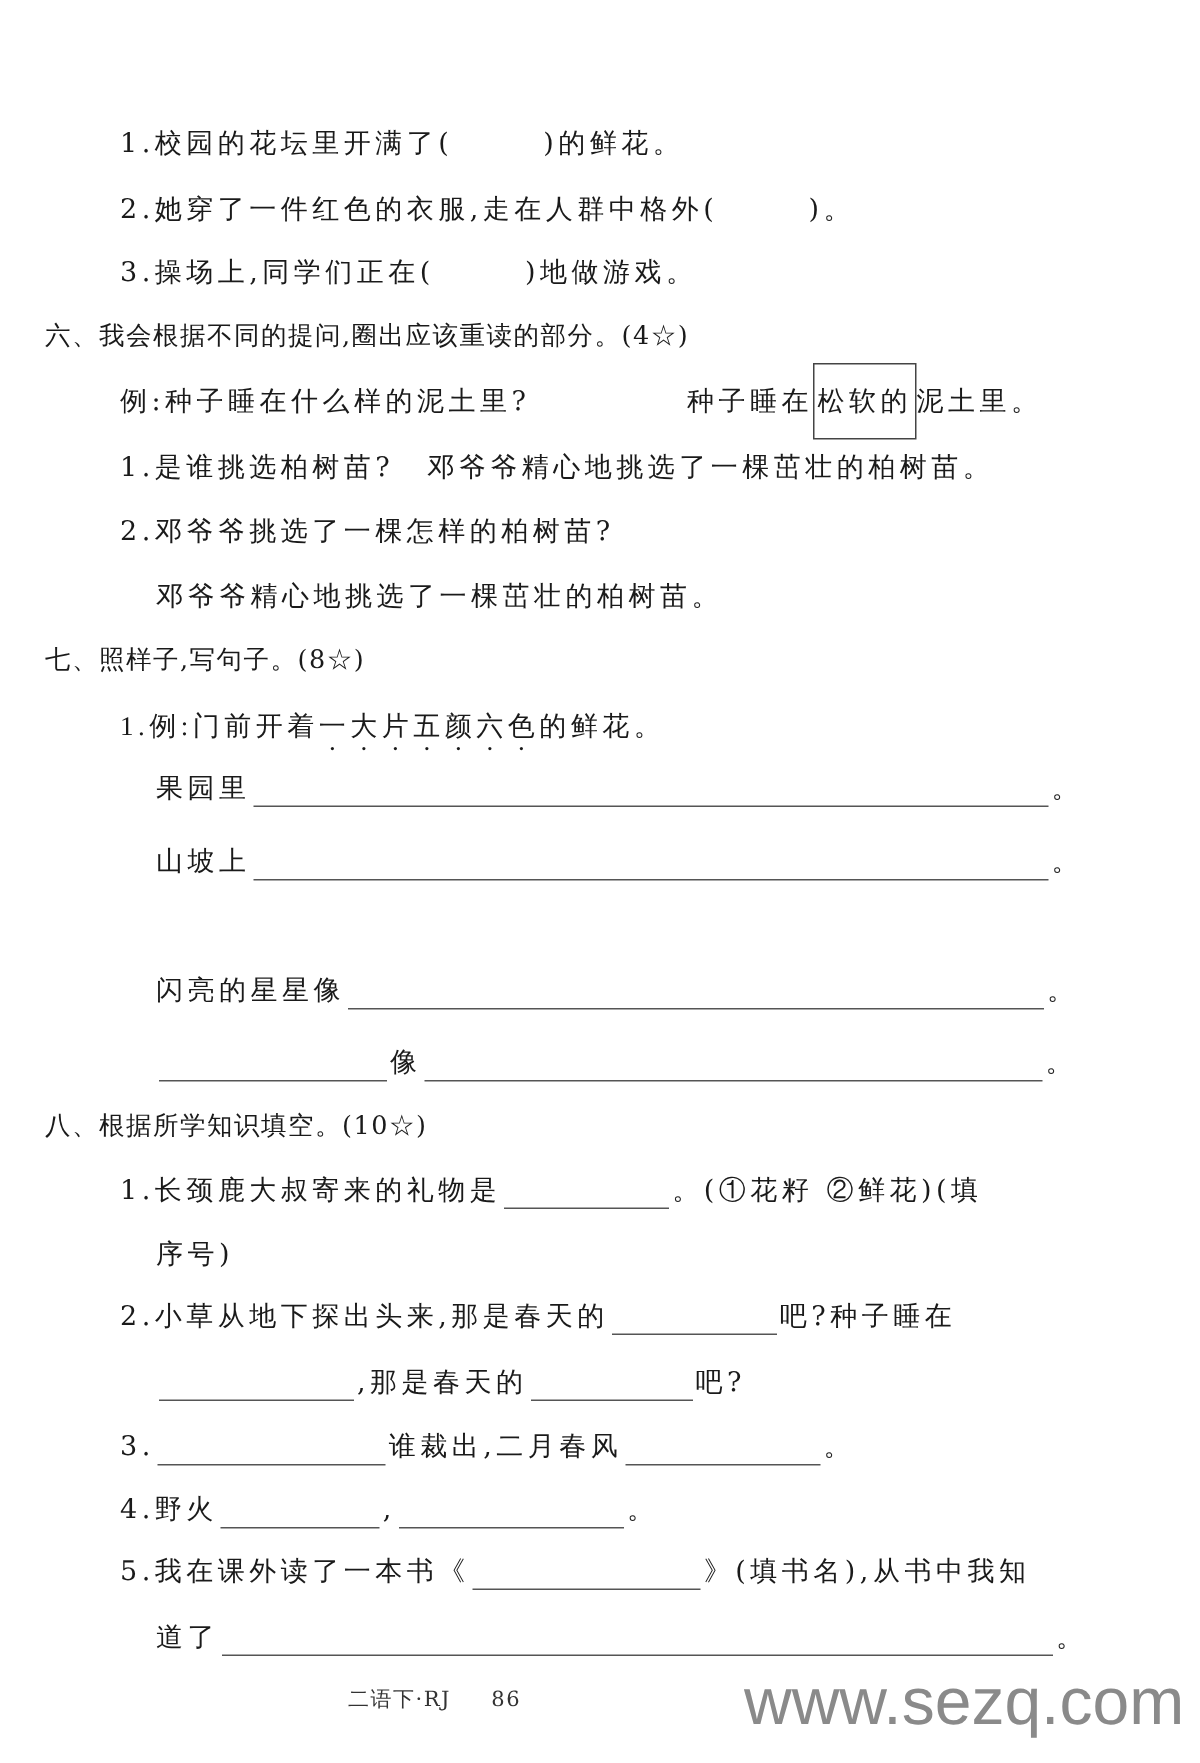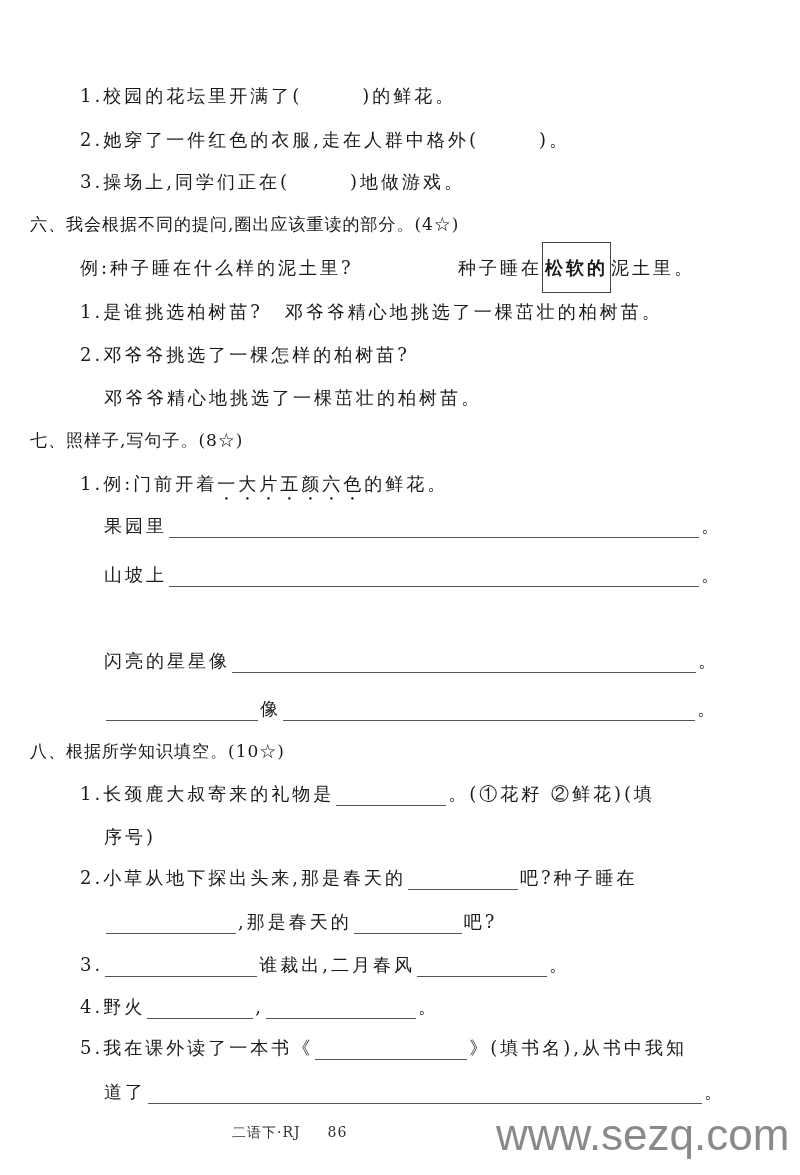--- a/index.html
+++ b/index.html
@@ -5,21 +5,21 @@
   html, body { margin: 0; padding: 0; }
   body {
     width: 800px; height: 1175px; background: #ffffff; position: relative; overflow: hidden;
     font-family: "DejaVu Serif", "Liberation Serif", serif; color: #1a1a1a;
   }
   .page { position: absolute; left: 0; top: 0; width: 800px; height: 1175px; }
   .line { position: absolute; font-size: 18px; letter-spacing: 3px; white-space: nowrap; line-height: 24px; }
   .h { position: absolute; font-size: 17px; letter-spacing: 1px; white-space: nowrap; line-height: 24px; }
   .blank { display: inline-block; border-bottom: 1px solid #555; height: 20px; vertical-align: bottom; margin: 0 2px; }
   .paren-gap { display: inline-block; }
-  .boxed { border: 1px solid #444; padding: 14px 2px; font-weight: bold; }
+  .boxed { border: 1px solid #444; padding: 14px 2px; }
   .dots { text-emphasis: filled dot; -webkit-text-emphasis: filled dot; text-emphasis-position: under right; -webkit-text-emphasis-position: under; }
   .footer { position: absolute; left: 232px; top: 1124px; font-size: 14px; color: #333; letter-spacing: 1px; white-space: nowrap; }
   .watermark { position: absolute; left: 496px; top: 1110px; font-family: "Liberation Sans", sans-serif; font-size: 44px; color: #8a8a8a; white-space: nowrap; }
 </style>
 </head>
 <body>
 
 <div class="page">
 
   <div class="line" style="left:80px; top:84px;">
@@ -37,21 +37,21 @@
   <div class="line" style="left:458px; top:256px;">
     <span>种子睡在</span><span class="boxed">松软的</span><span>泥土里。</span>
   </div>
   <div class="line" style="left:80px; top:300px;text-align:right;">
     <span>1.是谁挑选柏树苗?</span><span style="display:inline-block; width:22px;"></span><span>邓爷爷精心地挑选了一棵茁壮的柏树苗。</span>
   </div>
   <div class="line" style="left:80px; top:343px;">2.邓爷爷挑选了一棵怎样的柏树苗?</div>
   <div class="line" style="left:104px; top:386px;">邓爷爷精心地挑选了一棵茁壮的柏树苗。</div>
 
   <div class="h" style="left:30px; top:428px;">七、照样子,写句子。(8☆)</div>
-  <div class="line" style="left:80px; top:472px;">
+  <div class="line" style="left:80px; top:472px;font-family:Liberation Serif, serif;">
     <span>1.例:门前开着</span><span class="dots">一大片五颜六色</span><span>的鲜花。</span>
   </div>
   <div class="line" style="left:104px; top:514px;">
     <span>果园里</span><span class="blank" style="width:530px;"></span><span>。</span>
   </div>
   <div class="line" style="left:104px; top:563px;">
     <span>山坡上</span><span class="blank" style="width:530px;"></span><span>。</span>
   </div>
   <div class="line" style="left:104px; top:649px;">
     <span>闪亮的星星像</span><span class="blank" style="width:464px;"></span><span>。</span>

